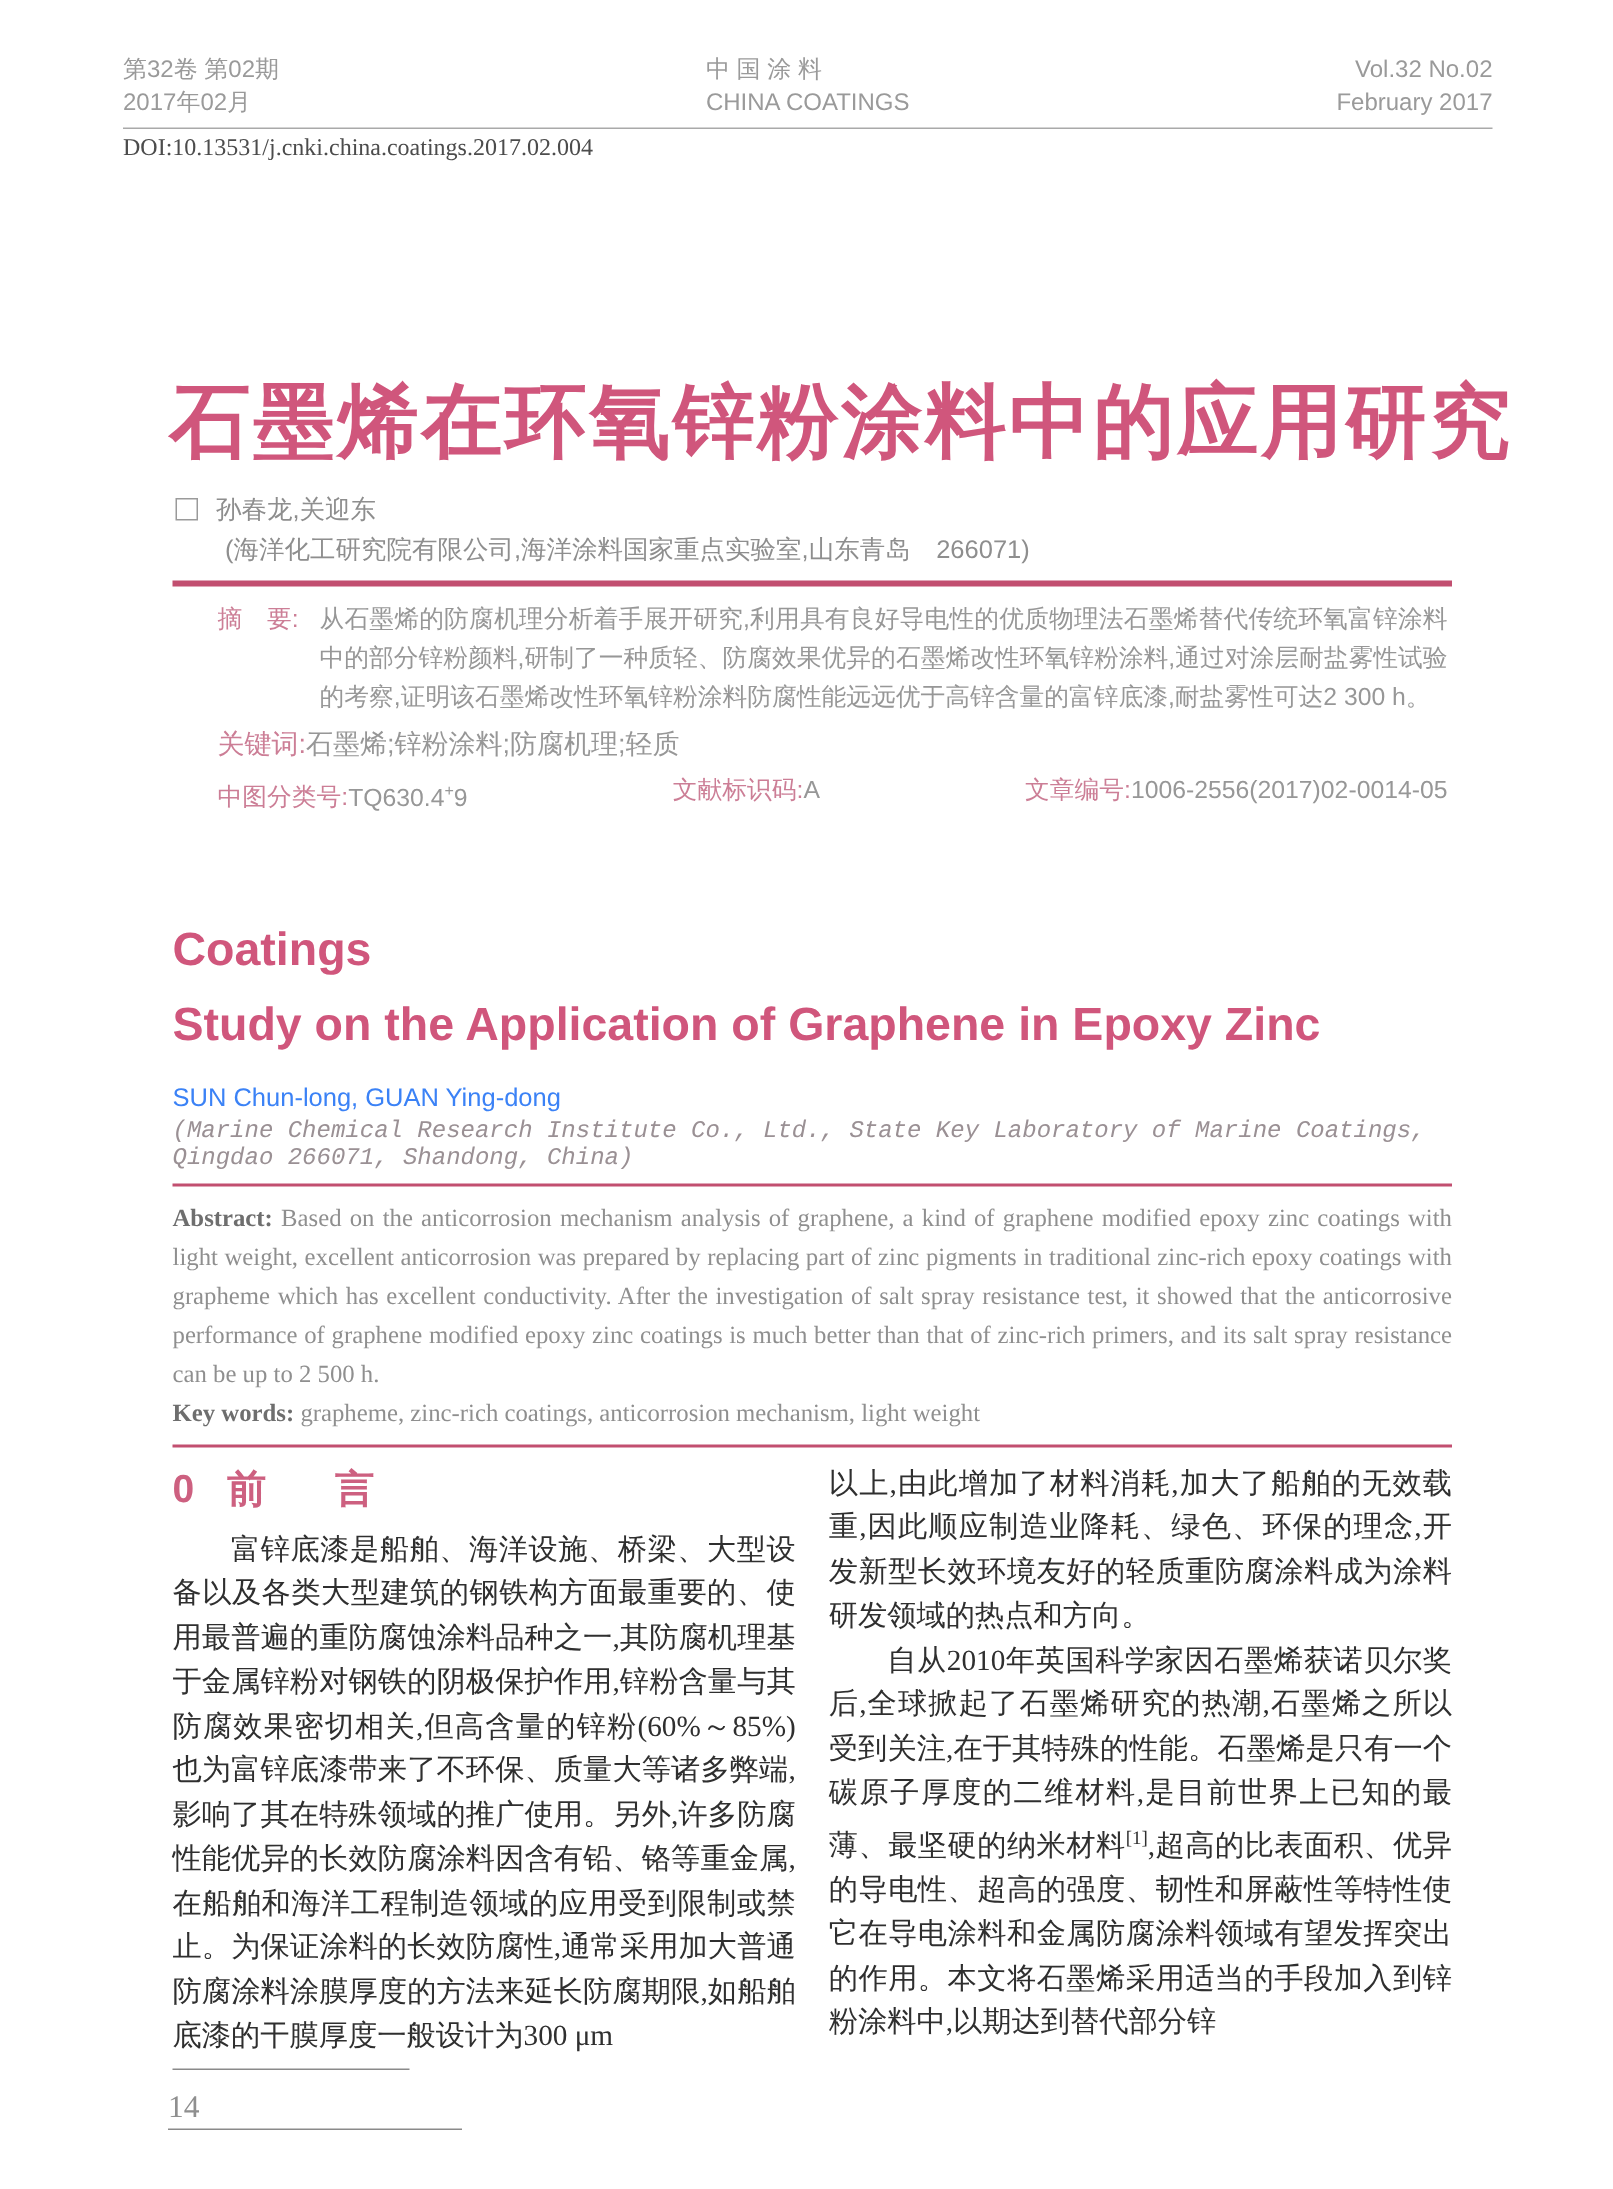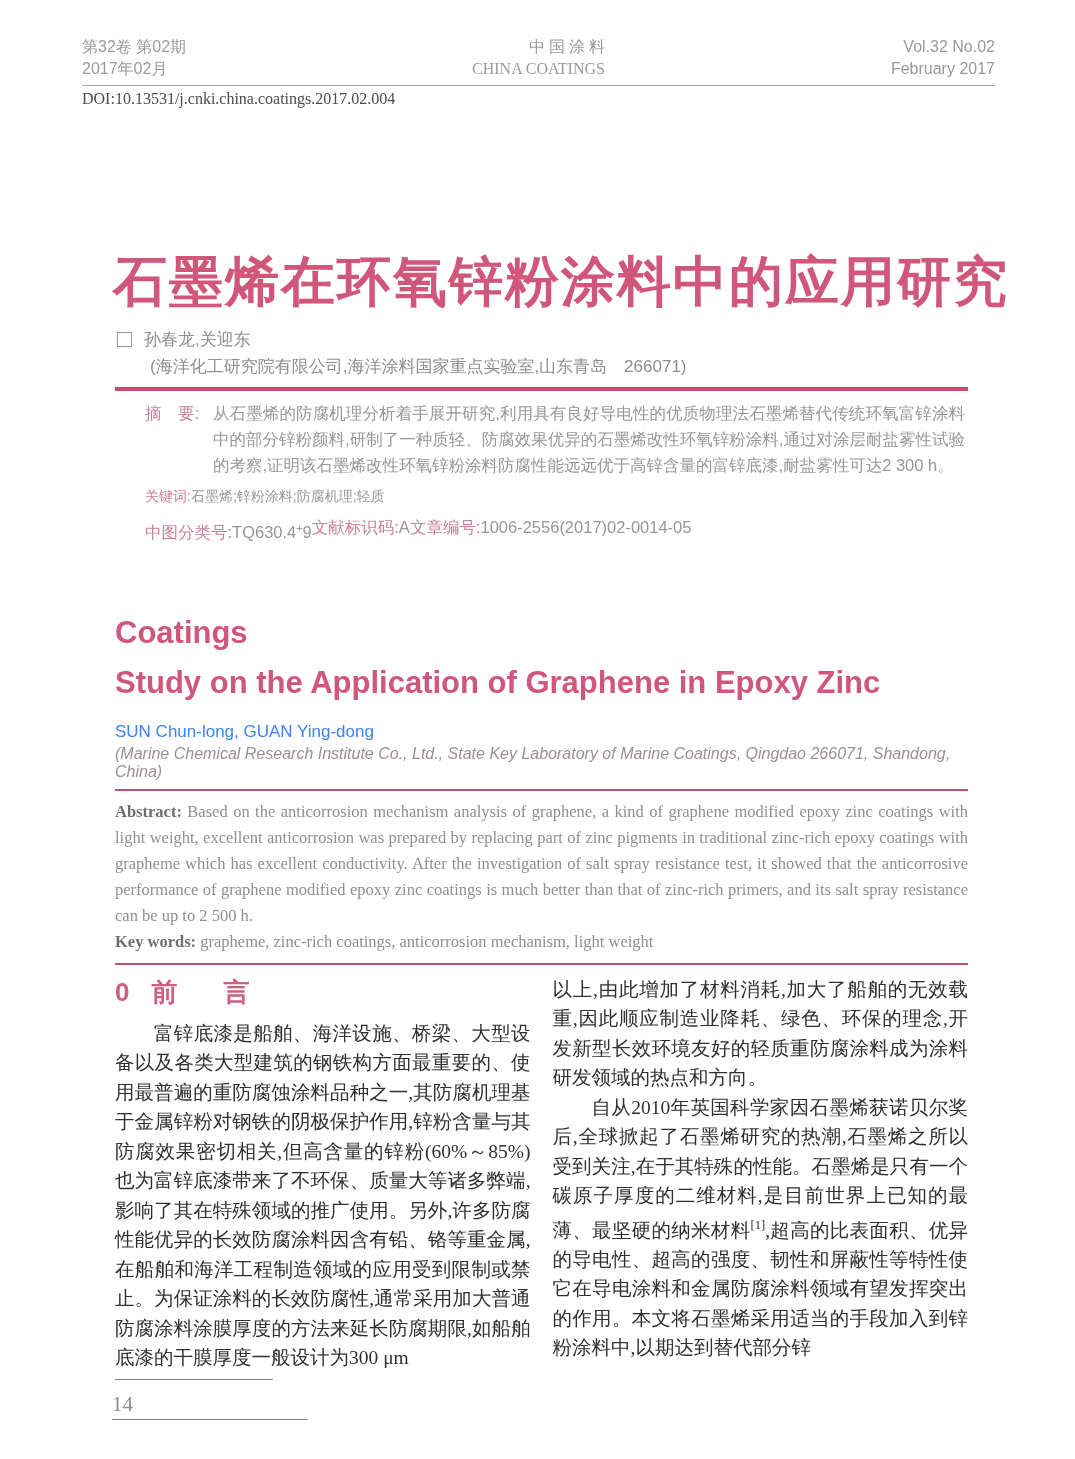--- a/index.html
+++ b/index.html
@@ -12,21 +12,21 @@
     position: relative;
   }
 
   
   .jheader {
     margin: 36px 80px 0 82px;
     display: flex; justify-content: space-between; align-items: flex-start;
     font-size: 16px; line-height: 22px; color: #9a9a9a;
   }
   .jheader .col { white-space: nowrap; }
-  .jheader .col.center { text-align: right; font-family: Liberation Serif, serif; }
+  .jheader .col.center { text-align: left; }
   .jheader .col.right { text-align: right; }
   .jheader-rule { margin: 5px 80px 0 82px; border-top: 1px solid #a9a9a9; }
   .doi-line {
     margin: 4px 80px 0 82px;
     font-family: "Liberation Serif", "DejaVu Serif", serif;
     font-size: 16px; color: #4c4c4c;
   }
 
   
   .title-zh {
@@ -52,44 +52,44 @@
   }
 
   
   .abstract-zh {
     margin: 9px 110px 0 145px;
     display: flex; font-size: 16.5px; line-height: 26px;
   }
   .abstract-zh .label { flex: 0 0 68px; color: #cc7e96; }
   .abstract-zh .text  { flex: 1; color: #979797; text-align: justify; }
   .keywords-zh {
-    margin: 6px 110px 0 145px; font-size: 14px; line-height: 24px;
+    margin: 6px 110px 0 145px; font-size: 18px; line-height: 24px;
   }
   .keywords-zh .label { color: #cc7e96; }
   .keywords-zh .text { color: #979797; }
   .meta-row {
     margin: 7px 110px 0 145px;
-    display: flex; 
+    display: flex; justify-content: space-between;
     font-size: 16.5px; line-height: 24px;
   }
   .meta-row .label { color: #cc7e96; }
   .meta-row .value { color: #979797; }
   sup { font-size: 0.65em; }
 
   
   .title-en {
     margin: 64px 110px 0 115px;
     font-size: 31px; font-weight: bold; color: #d0567c; line-height: 50px;
   }
   .authors-en {
     margin: 14px 110px 0 115px; font-size: 17px; color: #3b82f6;
   }
   .affil-en {
     margin: 3px 110px 0 115px;
-    font-family: Liberation Sans, sans-serif;
+    font-family: Liberation Mono, monospace;
     font-style: italic; font-size: 16px; color: #9a9094;
   }
   .rule-en { margin: 8px 107px 0 115px; height: 2px; background: #c24f70; }
 
   
   .abstract-en {
     margin: 8px 107px 0 115px;
     font-family: "Liberation Serif", "DejaVu Serif", serif;
     font-size: 16.5px; line-height: 26px; color: #8f8f8f; text-align: justify;
   }

